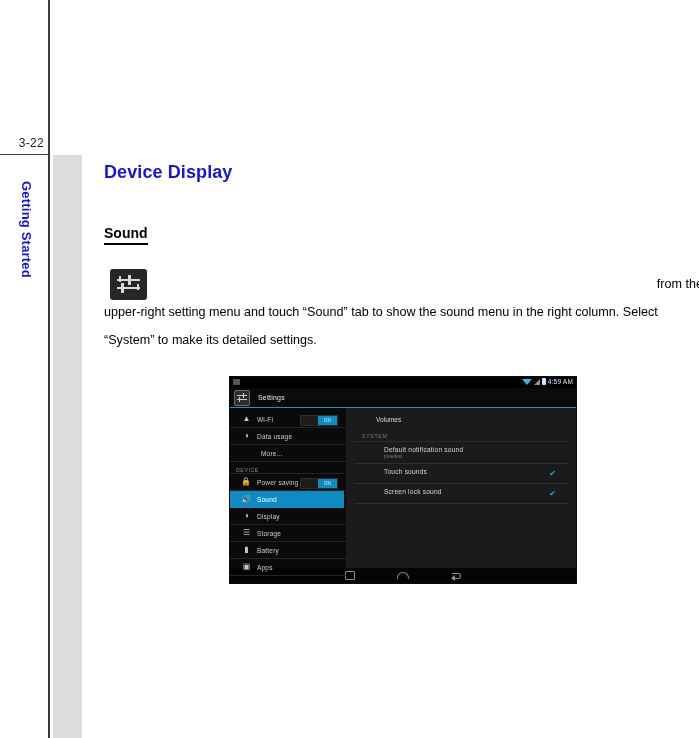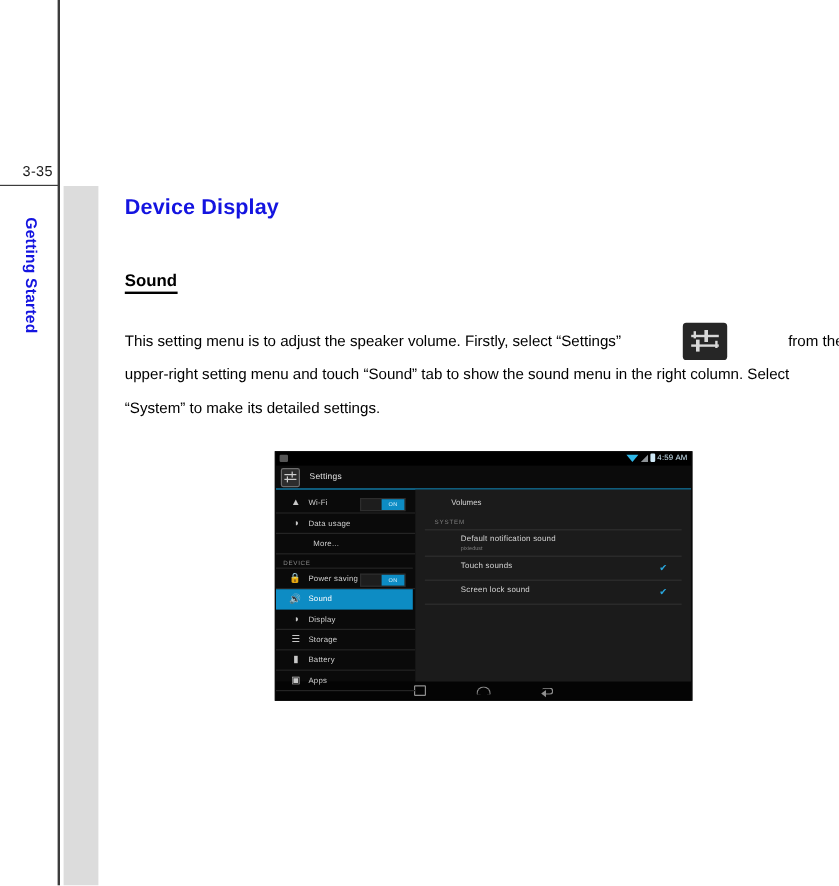--- a/index.html
+++ b/index.html
@@ -248,33 +248,32 @@
     content:"";position:absolute;left:0px;top:2px;
     width:0;height:0;border-top:3px solid transparent;
     border-bottom:3px solid transparent;border-right:4px solid #8e8e8e;
   }
 </style>
 </head>
 <body>
 
 <div class="page-rule-vert"></div>
 <div class="page-rule-horz"></div>
-<div class="page-number">3-35</div>
+<div class="page-number">3-22</div>
 <div class="side-gray"></div>
 <div class="chapter-tab">Getting Started</div>
 
 <div class="content">
 
   <div class="h1">Device Display</div>
 
   <div class="h2">Sound</div>
 
   <div class="para l1">
     <span class="just">
-      <span>This setting menu is to adjust the speaker volume. Firstly, select “Settings”</span>
       <span class="inline-settings-icon">
         <i class="bar1"></i>
           <i class="bar2"></i>
           <i class="kn1"></i>
           <i class="kn2"></i>
         <i class="tick t1"></i>
           <i class="tick t2"></i>
       </span>
       <span>from the</span>
     </span>

